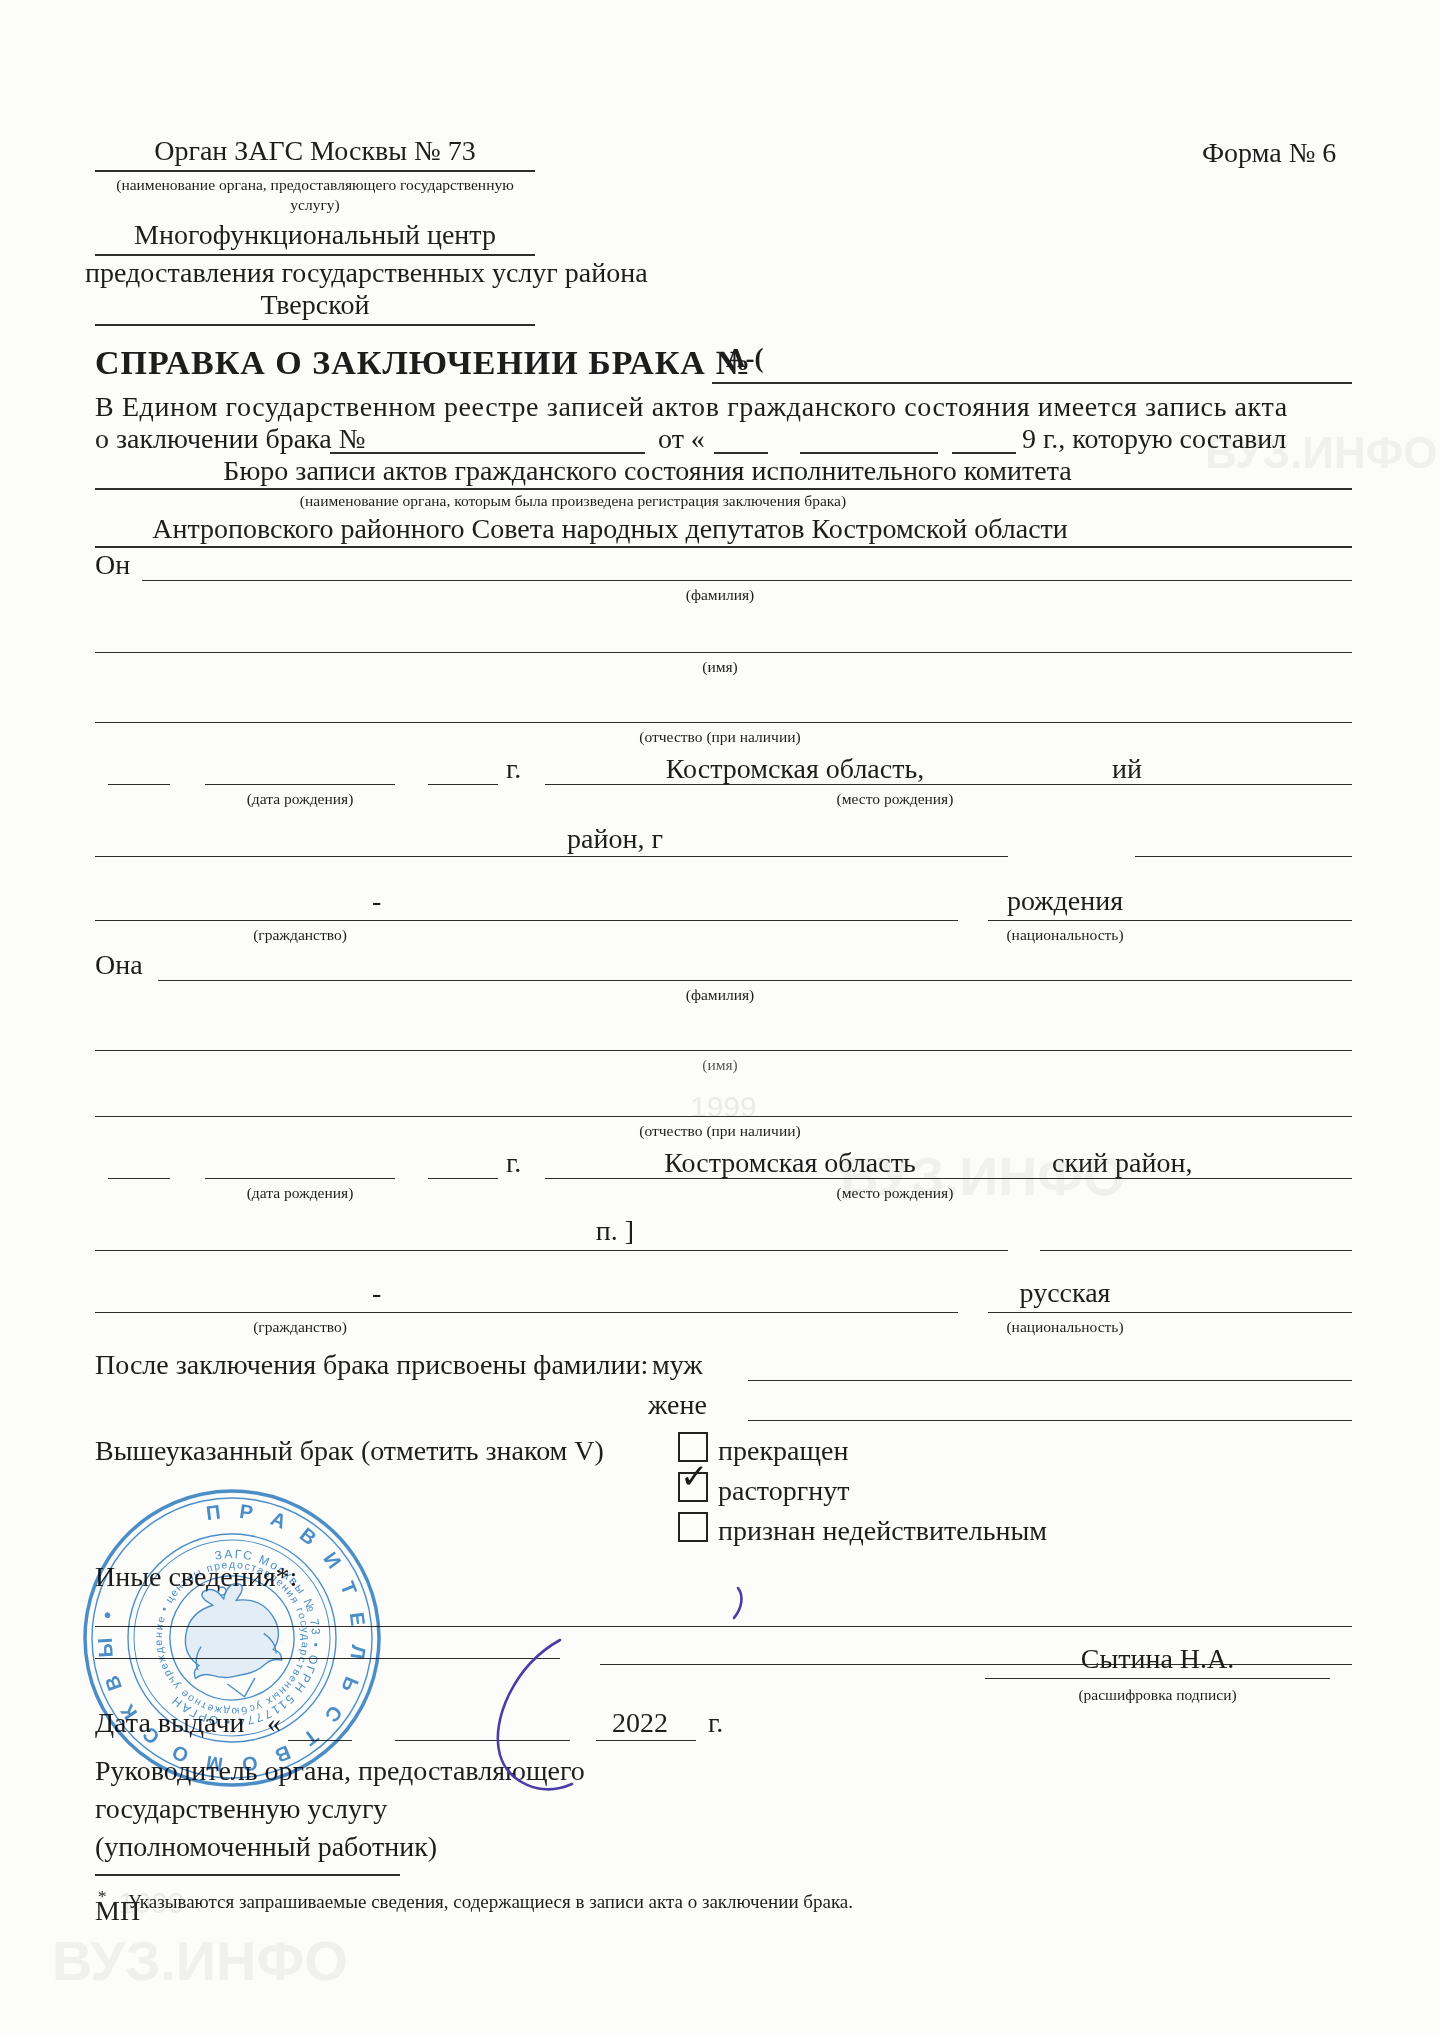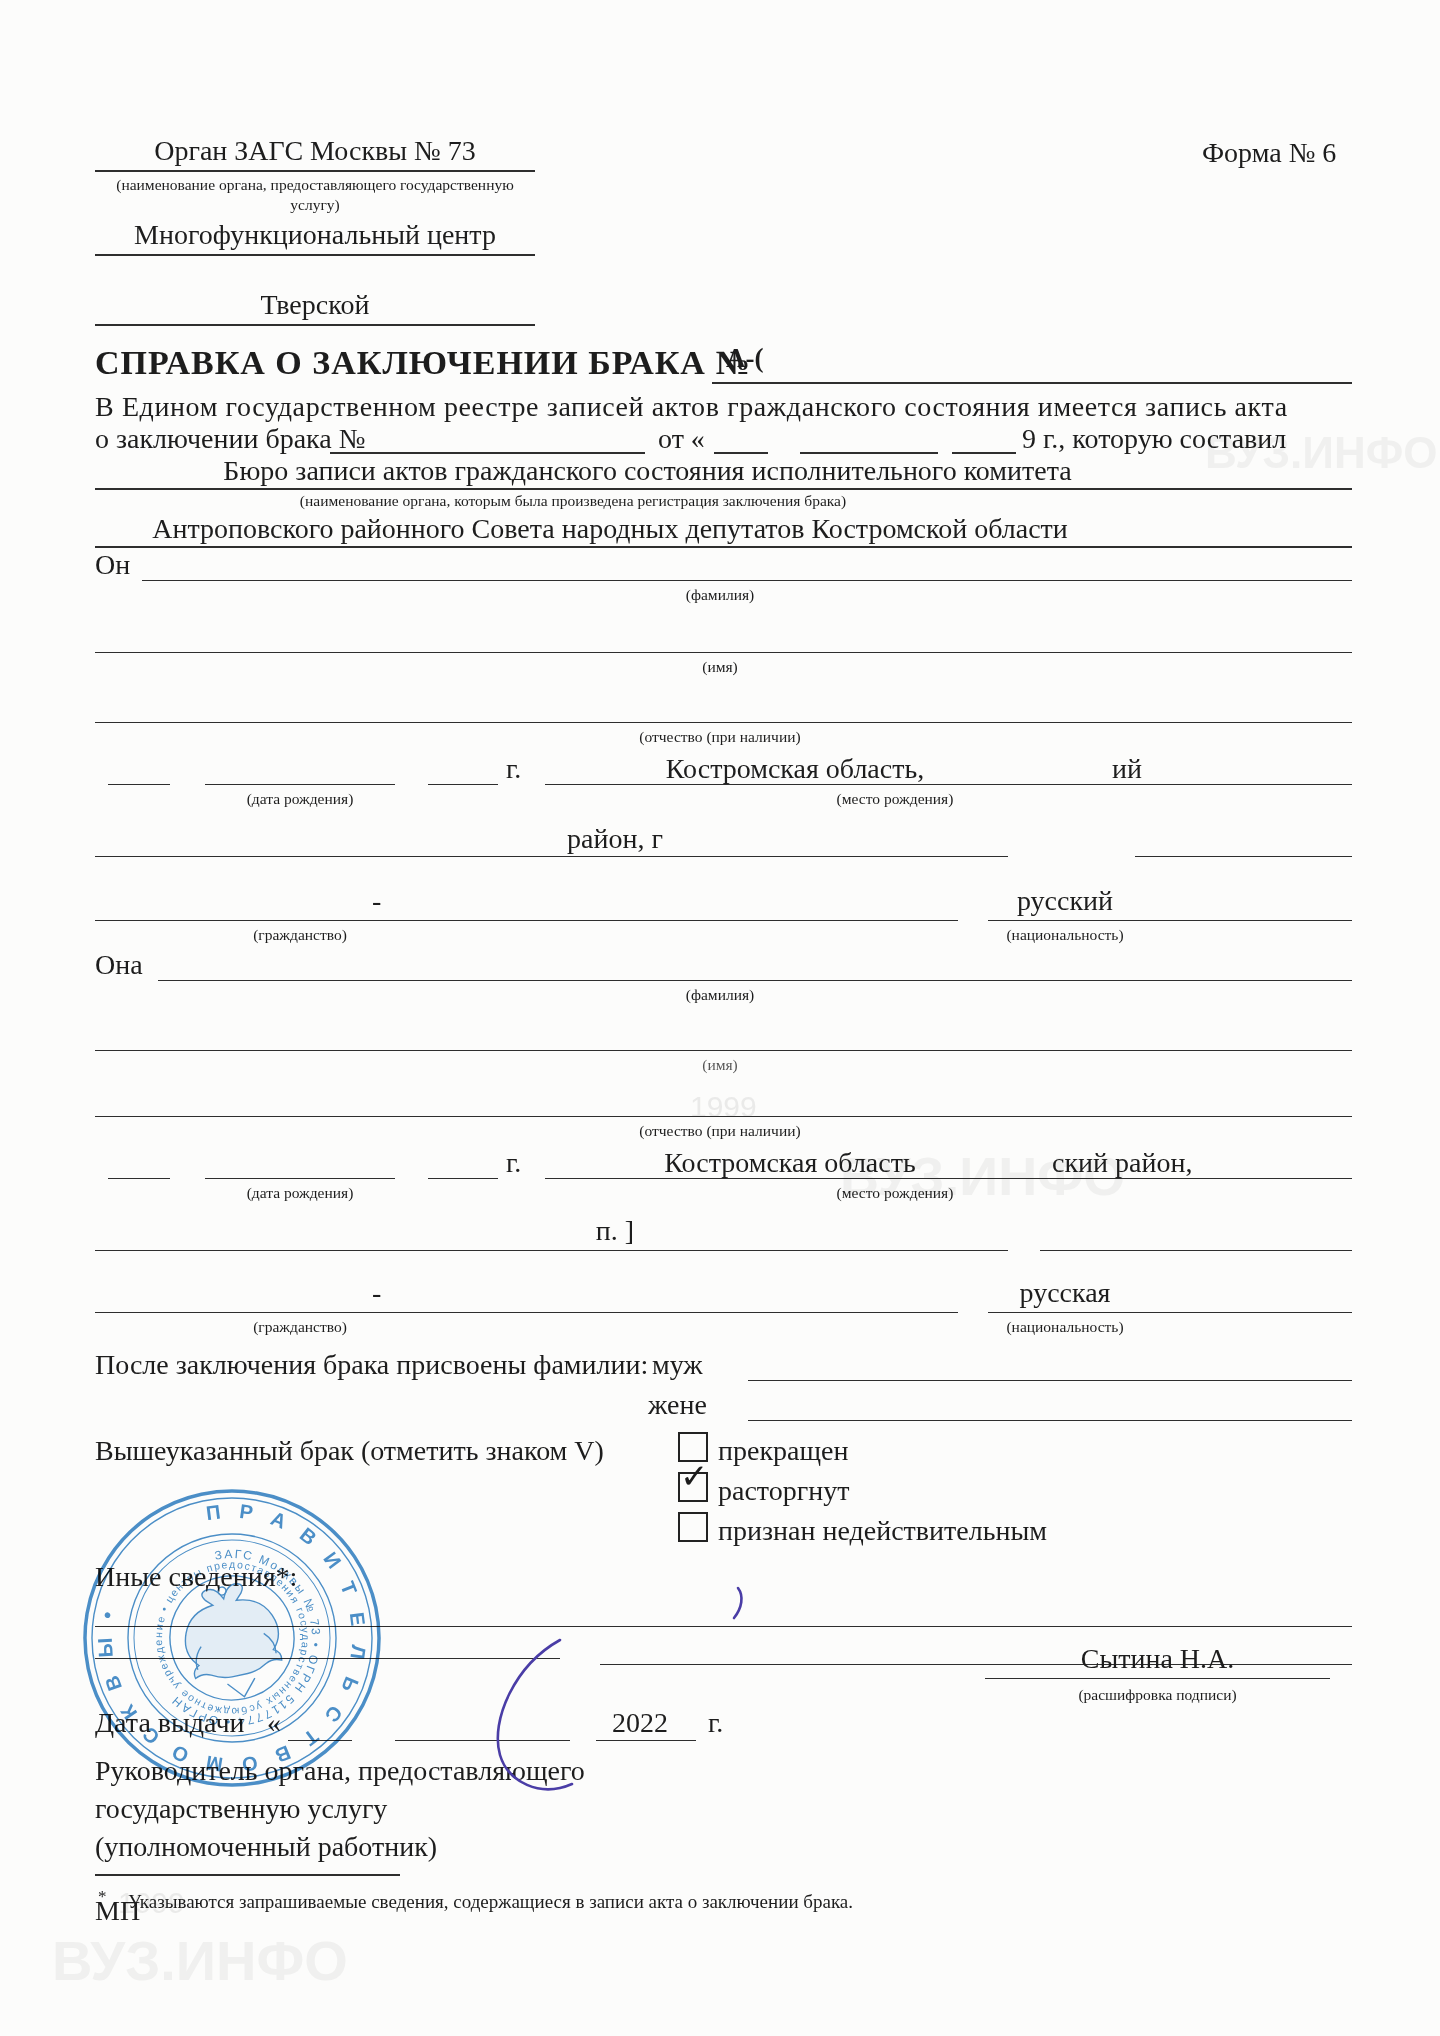--- a/index.html
+++ b/index.html
@@ -59,20 +59,21 @@
     </svg>
   <div class="wmyear" style="left:118px;top:1886px">1999</div>
   <div class="wmtext" style="left:52px;top:1928px;font-size:56px">ВУЗ.ИНФО</div>
 
   <div class="t c" style="left:95px;top:136px;width:440px">Орган ЗАГС Москвы № 73</div>
   <div class="ul" style="left:95px;top:170px;width:440px"></div>
   <div class="cap c" style="left:80px;top:176px;width:470px;text-align:center">(наименование органа, предоставляющего государственную</div>
   <div class="cap c" style="left:80px;top:196px;width:470px;text-align:center">услугу)</div>
   <div class="t c" style="left:95px;top:220px;width:440px">Многофункциональный центр</div>
   <div class="ul" style="left:95px;top:254px;width:440px"></div>
+  <div class="t c" style="left:85px;top:258px;width:460px">предоставления государственных услуг района</div>
   <div class="t c" style="left:95px;top:290px;width:440px">Тверской</div>
   <div class="ul" style="left:95px;top:324px;width:440px"></div>
 
   <div class="t" style="left:1202px;top:138px">Форма № 6</div>
 
   <div class="t b" style="left:95px;top:344px;font-size:34px;letter-spacing:1px">СПРАВКА О ЗАКЛЮЧЕНИИ БРАКА №</div>
   <div class="t b" style="left:726px;top:344px;font-size:27px">А-(</div>
   <div class="ul" style="left:712px;top:382px;width:640px"></div>
 
   <div class="t" style="left:95px;top:392px;letter-spacing:.6px">В Едином государственном реестре записей актов гражданского состояния имеется запись акта</div>
@@ -107,21 +108,21 @@
   <div class="t" style="left:1112px;top:754px">ий</div>
   <div class="cap c" style="left:150px;top:790px;width:300px;text-align:center">(дата рождения)</div>
   <div class="cap c" style="left:745px;top:790px;width:300px;text-align:center">(место рождения)</div>
 
   <div class="t c" style="left:95px;top:824px;width:1040px">район, г</div>
   <div class="ul thin" style="left:95px;top:856px;width:913px"></div>
   <div class="ul thin" style="left:1135px;top:856px;width:217px"></div>
 
   <div class="t" style="left:372px;top:886px">-</div>
   <div class="ul thin" style="left:95px;top:920px;width:863px"></div>
-  <div class="t c" style="left:935px;top:886px;width:260px">русский</div>
+  <div class="t c" style="left:935px;top:886px;width:260px">рождения</div>
   <div class="ul thin" style="left:988px;top:920px;width:364px"></div>
   <div class="cap c" style="left:150px;top:926px;width:300px;text-align:center">(гражданство)</div>
   <div class="cap c" style="left:930px;top:926px;width:270px;text-align:center">(национальность)</div>
 
   <div class="t" style="left:95px;top:950px">Она</div>
   <div class="ul thin" style="left:158px;top:980px;width:1194px"></div>
   <div class="cap c" style="left:95px;top:986px;width:1250px;text-align:center">(фамилия)</div>
   <div class="ul thin" style="left:95px;top:1050px;width:1257px"></div>
   <div class="cap c" style="left:95px;top:1056px;width:1250px;text-align:center;opacity:.75">(имя)</div>
   <div class="ul thin" style="left:95px;top:1116px;width:1257px"></div>

